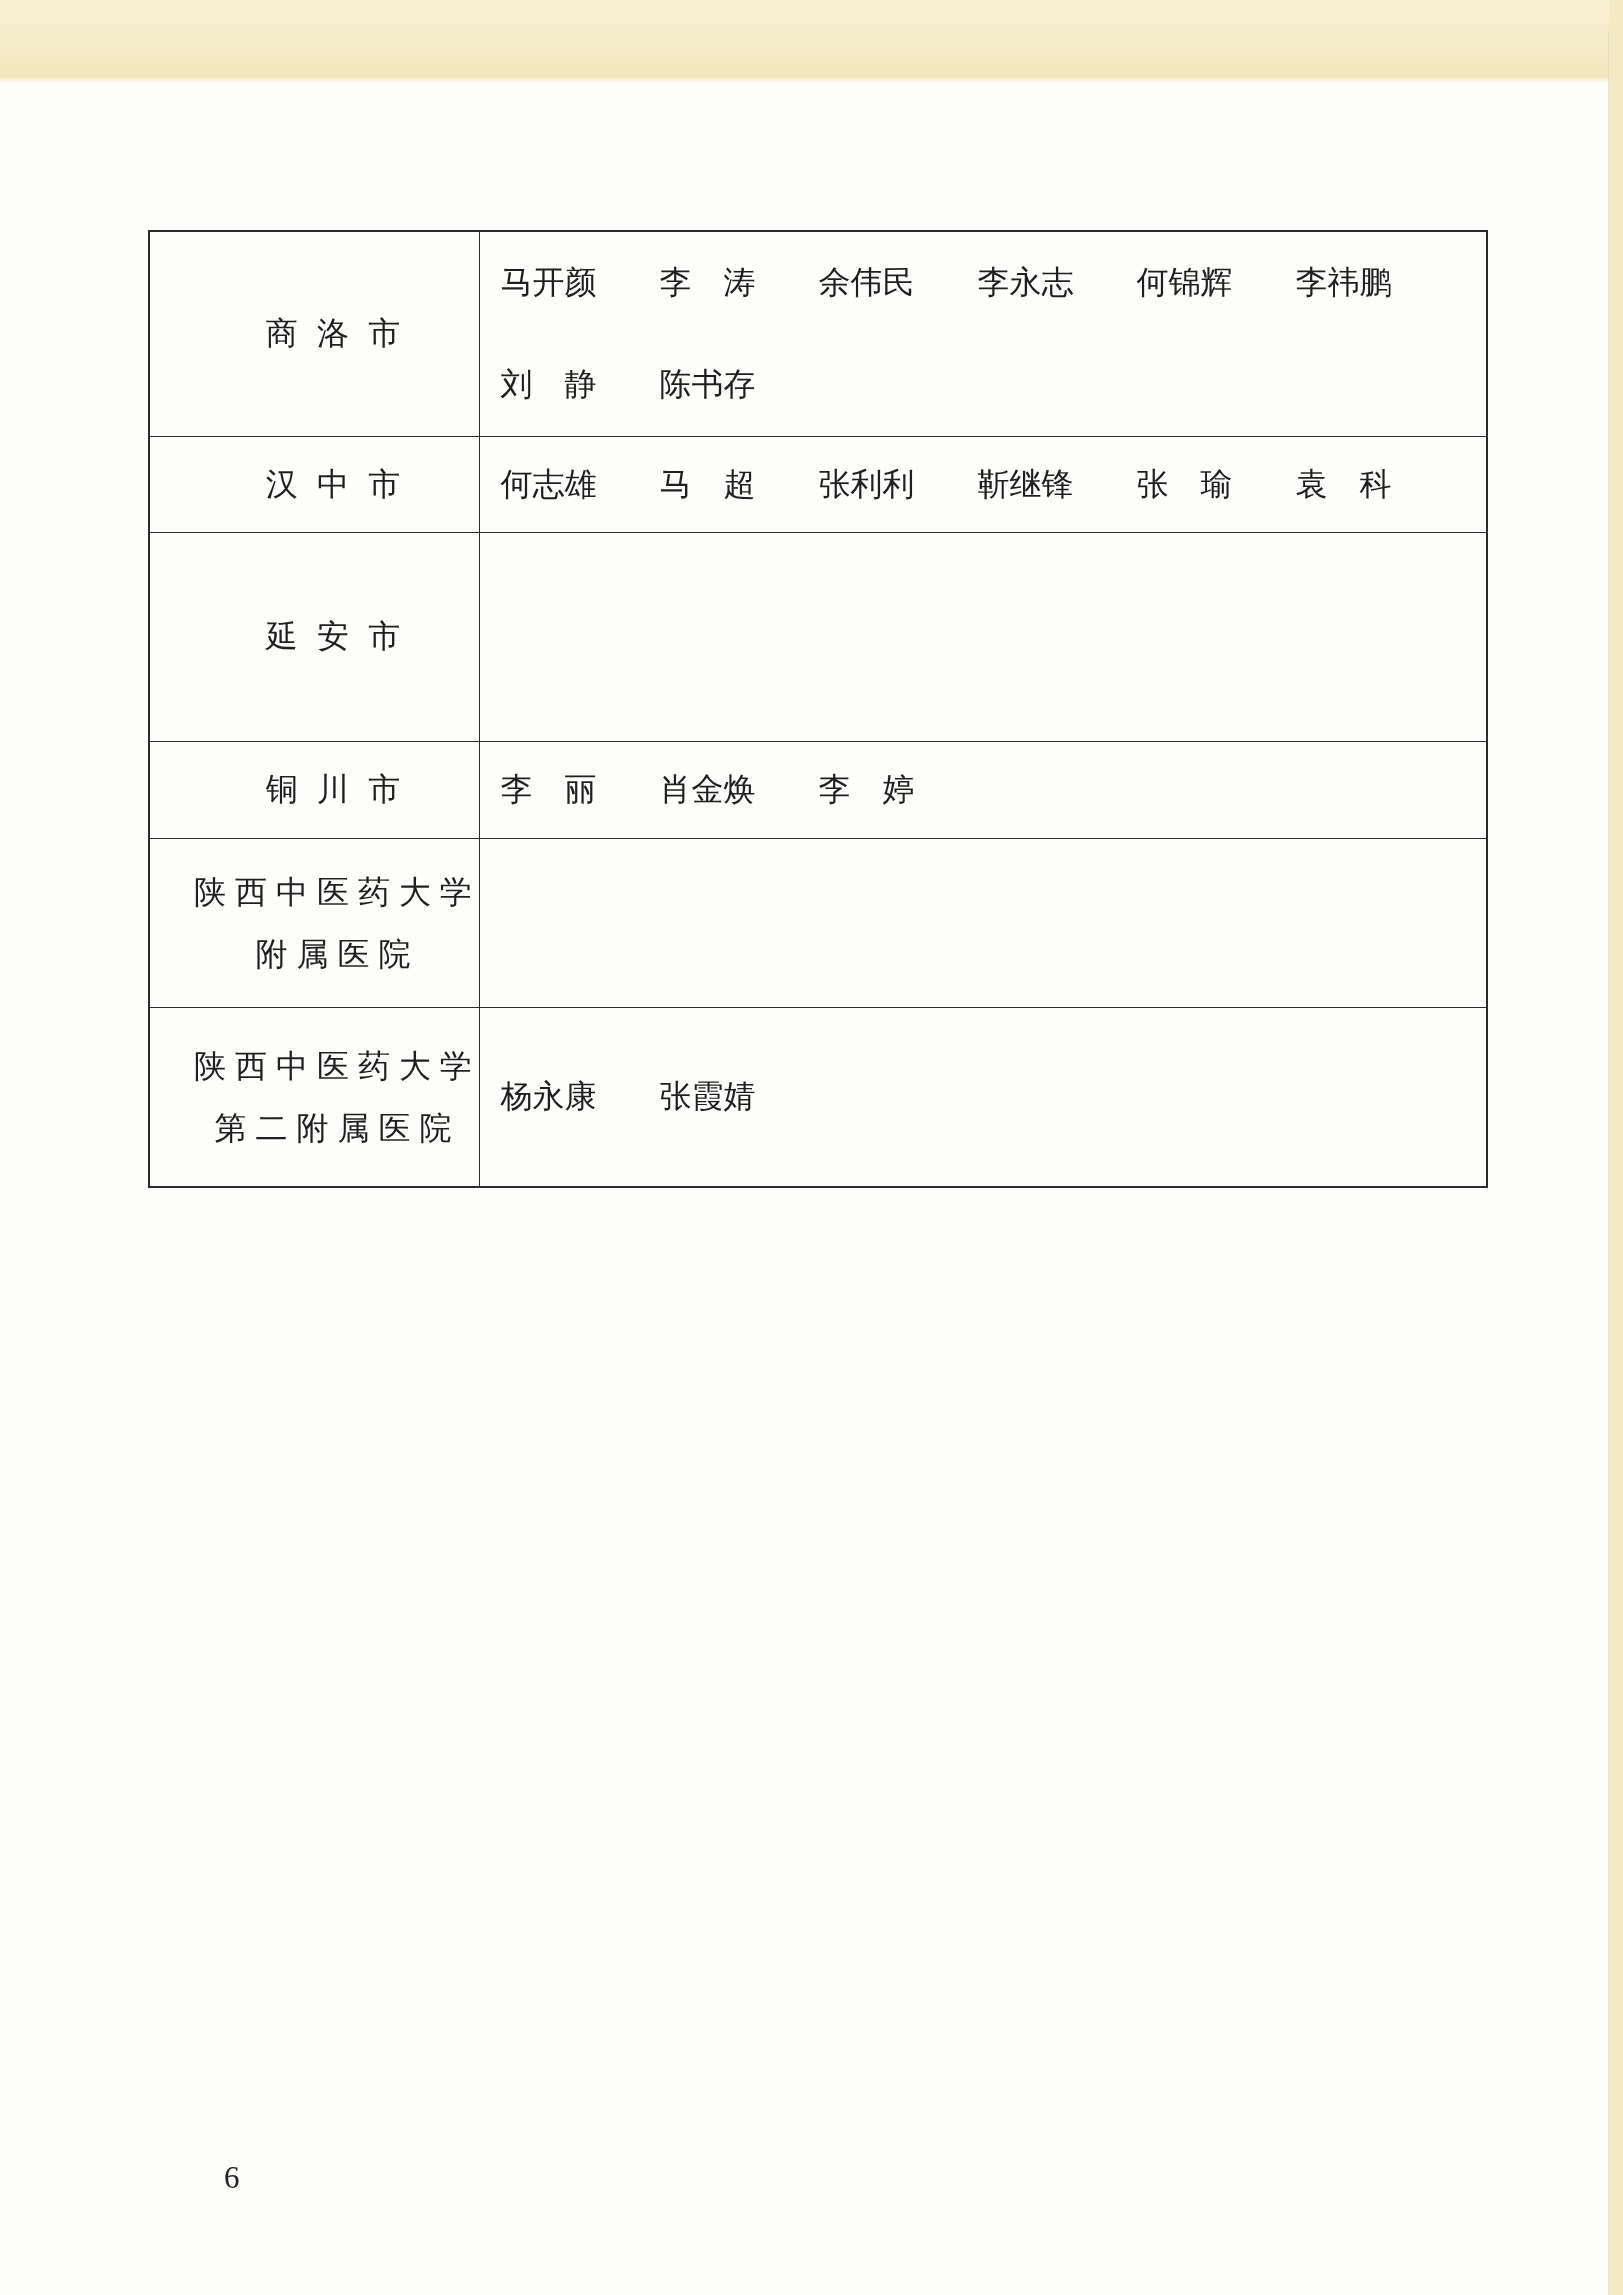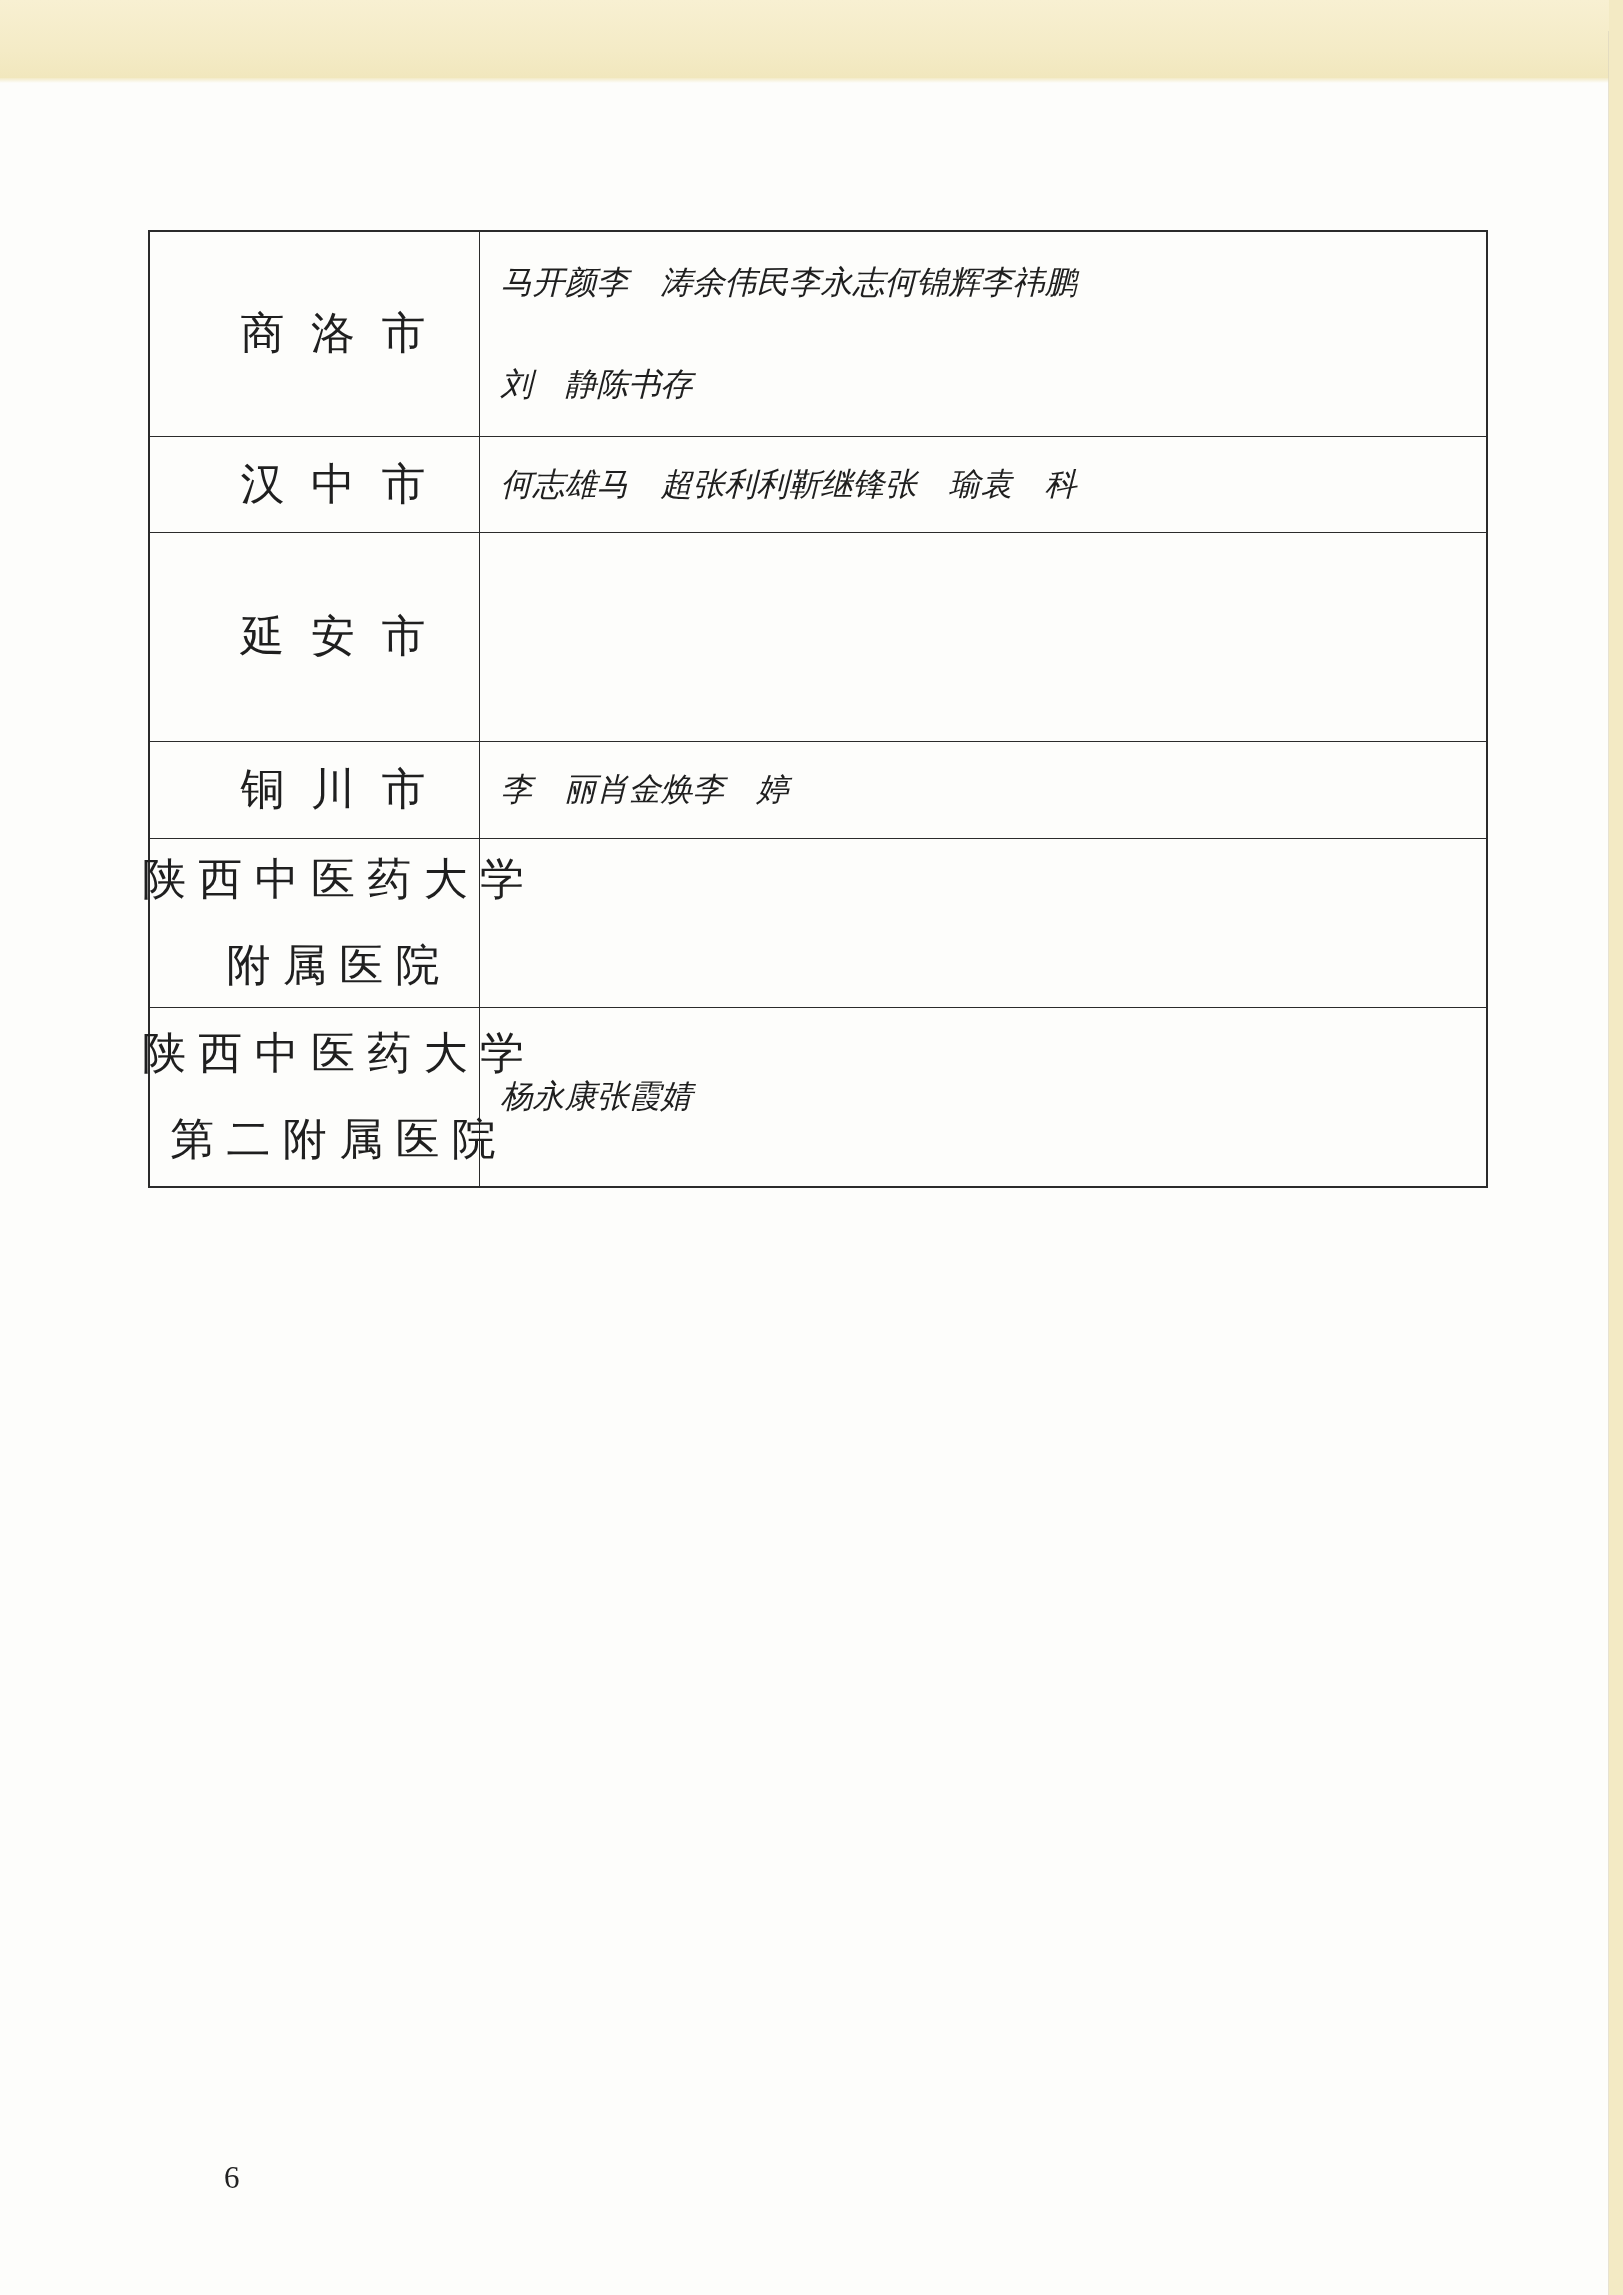--- a/index.html
+++ b/index.html
@@ -30,30 +30,30 @@
   .table{
     position:absolute;left:148px;top:230px;width:1340px;
     border:2px solid #2b2b2b;box-sizing:border-box;background:transparent;
   }
   .trow{display:flex;border-top:1.5px solid #2b2b2b;box-sizing:border-box;}
   .trow:first-child{border-top:none;}
   .cell{box-sizing:border-box;}
   .org{
     width:330px;min-width:330px;border-right:1.5px solid #2b2b2b;
     display:flex;flex-direction:column;justify-content:center;align-items:center;
-    font-size:44px;line-height:1.3;padding-left:37px;
+    font-size:32px;line-height:1.3;padding-left:37px;
   }
   .org-line{text-align:center;white-space:pre;}
   .org-line.city{letter-spacing:0.6em;margin-right:-0.6em;}
   .org-line.univ{letter-spacing:0.28em;margin-right:-0.28em;line-height:1.95;}
   .names{
     flex:1;display:flex;flex-direction:column;justify-content:center;
     padding-left:20.4px;font-size:32px;
   }
-  .name-line{display:flex;align-items:center;white-space:pre;font-style:italic;}
+  .name-line{display:flex;column-gap:63px;align-items:center;white-space:pre;}
   .name-line.tall{height:102px;}
   .person{white-space:pre;}
   .page-number{
     position:absolute;left:224px;top:2160px;font-size:31px;color:#222;
   }
 </style>
 </head>
 <body>
 
 <div class="band-top"></div>

